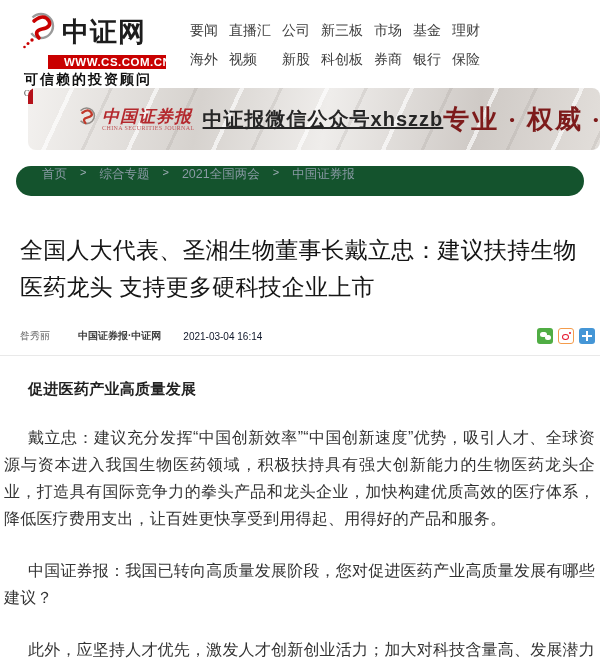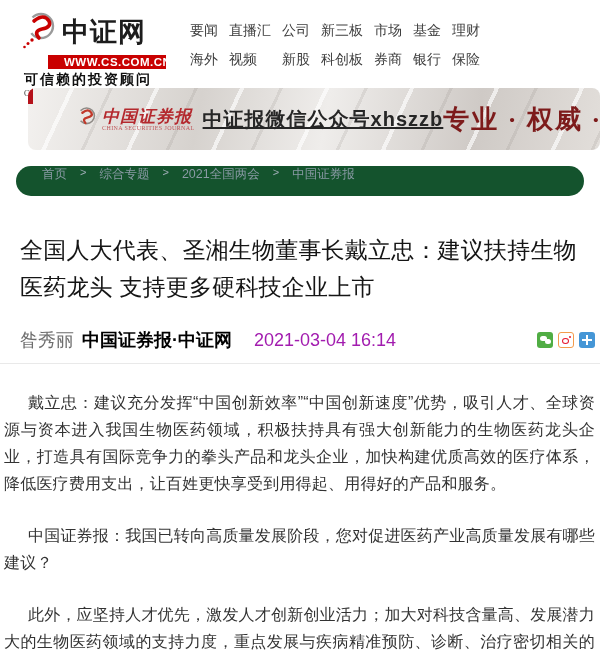--- a/index.html
+++ b/index.html
@@ -48,24 +48,24 @@
   
   .breadcrumb { margin:16px 16px 0 16px; height:30px; background:#14532d; border-radius:15px;
     display:flex; padding:0 26px; font-size:12.5px; color:#93a2ac; }
   .breadcrumb a { color:#8a9aa5; text-decoration:none; cursor:pointer; }
   .crumb-sep { margin:0 13px; color:#9fadb6; font-size:11px; }
 
   
   .title-wrap { padding:0 20px; }
   .article-title { margin-top:36px; font-size:23px; line-height:37px; font-weight:400;
     color:#151515; letter-spacing:.2px; }
-  .byline { display:flex; align-items:center; margin-top:22px; padding:0 5px 0 20px; font-size:18px; }
+  .byline { display:flex; align-items:center; margin-top:22px; padding:0 5px 0 20px; font-size:10px; }
   .byline .author { color:#6d6d6d; }
-  .byline .source { color:#000000; font-weight:bold; margin-left:8px; }
-  .byline .date { color:#a21caf; margin-left:22px; }
+  .byline .source { color:#404040; font-weight:bold; margin-left:28px; }
+  .byline .date { color:#0f172a; margin-left:22px; }
   .share { margin-left:auto; display:flex; align-items:center; gap:5px; }
   .share-btn { width:16px; height:16px; border-radius:3px; position:relative; cursor:pointer; display:block; }
   .share-wechat { background:#50ad44; }
   .share-wechat .b1 { position:absolute; left:2.5px; top:3.5px; width:7px; height:5.5px; background:#fff; border-radius:3px; }
   .share-wechat .b2 { position:absolute; left:7.5px; top:7px; width:6px; height:5px; background:#fff; border-radius:3px; }
   .share-weibo { background:#fff; border:1px solid #f49c4c; }
   .share-weibo .eye { position:absolute; left:3px; top:5px; width:7px; height:6px; border:1.6px solid #e6162d; border-radius:50%; }
   .share-weibo .dot { position:absolute; left:9.5px; top:2.5px; width:2.5px; height:2.5px; background:#e6162d; border-radius:50%; }
   .share-plus { background:#4596d6; }
   .share-plus .h { position:absolute; left:3px; top:7px; width:10px; height:2.4px; background:#fff; }
@@ -170,18 +170,19 @@
       <span class="share-btn share-plus">
         <span class="h"></span>
           <span class="v"></span>
       </span>
     </span>
   </div>
 
   <div class="divider"></div>
 
   <div class="article">
+    <strong class="lead">促进医药产业高质量发展</strong>
     <p>戴立忠：建议充分发挥“中国创新效率”“中国创新速度”优势，吸引人才、全球资源与资本进入我国生物医药领域，积极扶持具有强大创新能力的生物医药龙头企业，打造具有国际竞争力的拳头产品和龙头企业，加快构建优质高效的医疗体系，降低医疗费用支出，让百姓更快享受到用得起、用得好的产品和服务。</p>
     <p>中国证券报：我国已转向高质量发展阶段，您对促进医药产业高质量发展有哪些建议？</p>
     <p>此外，应坚持人才优先，激发人才创新创业活力；加大对科技含量高、发展潜力大的生物医药领域的支持力度，重点发展与疾病精准预防、诊断、治疗密切相关的医疗器械产业；营造培育具有国际竞争力的龙头企业的政策环境；加快科技成果转化和创新产品应用，培养更多具有国际竞争力的拳头产品，输出更多医疗健康领域的“中国方案”。</p>
   </div>
 
 </div>
 
 </body></html>

